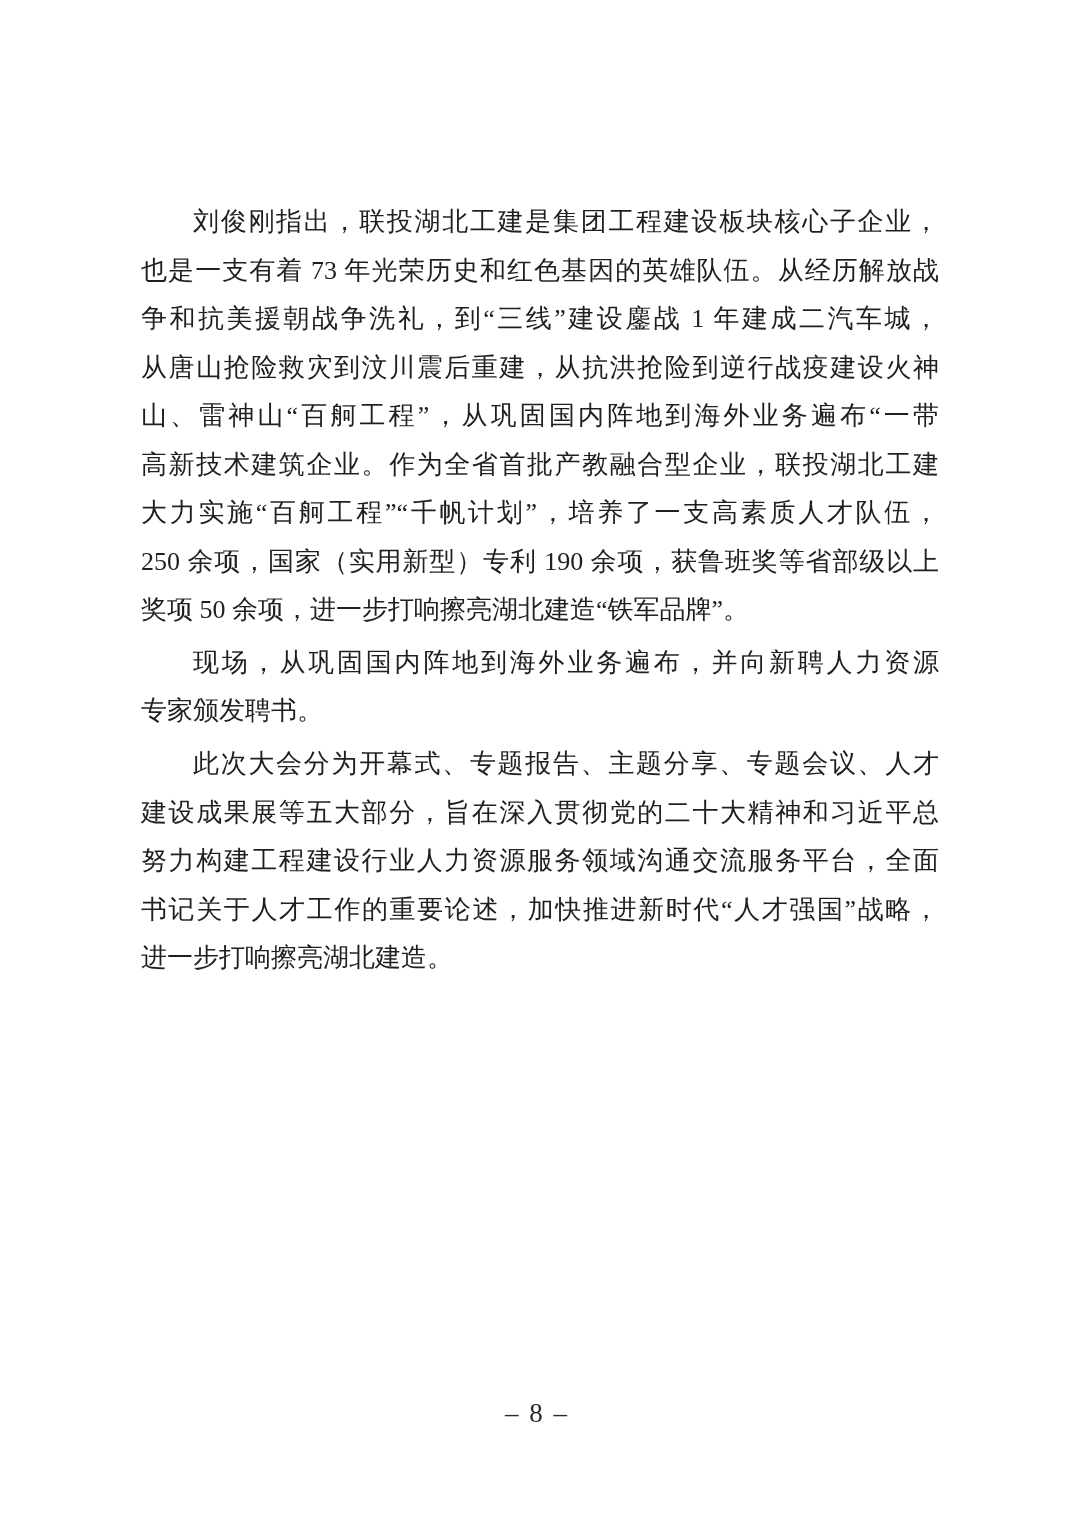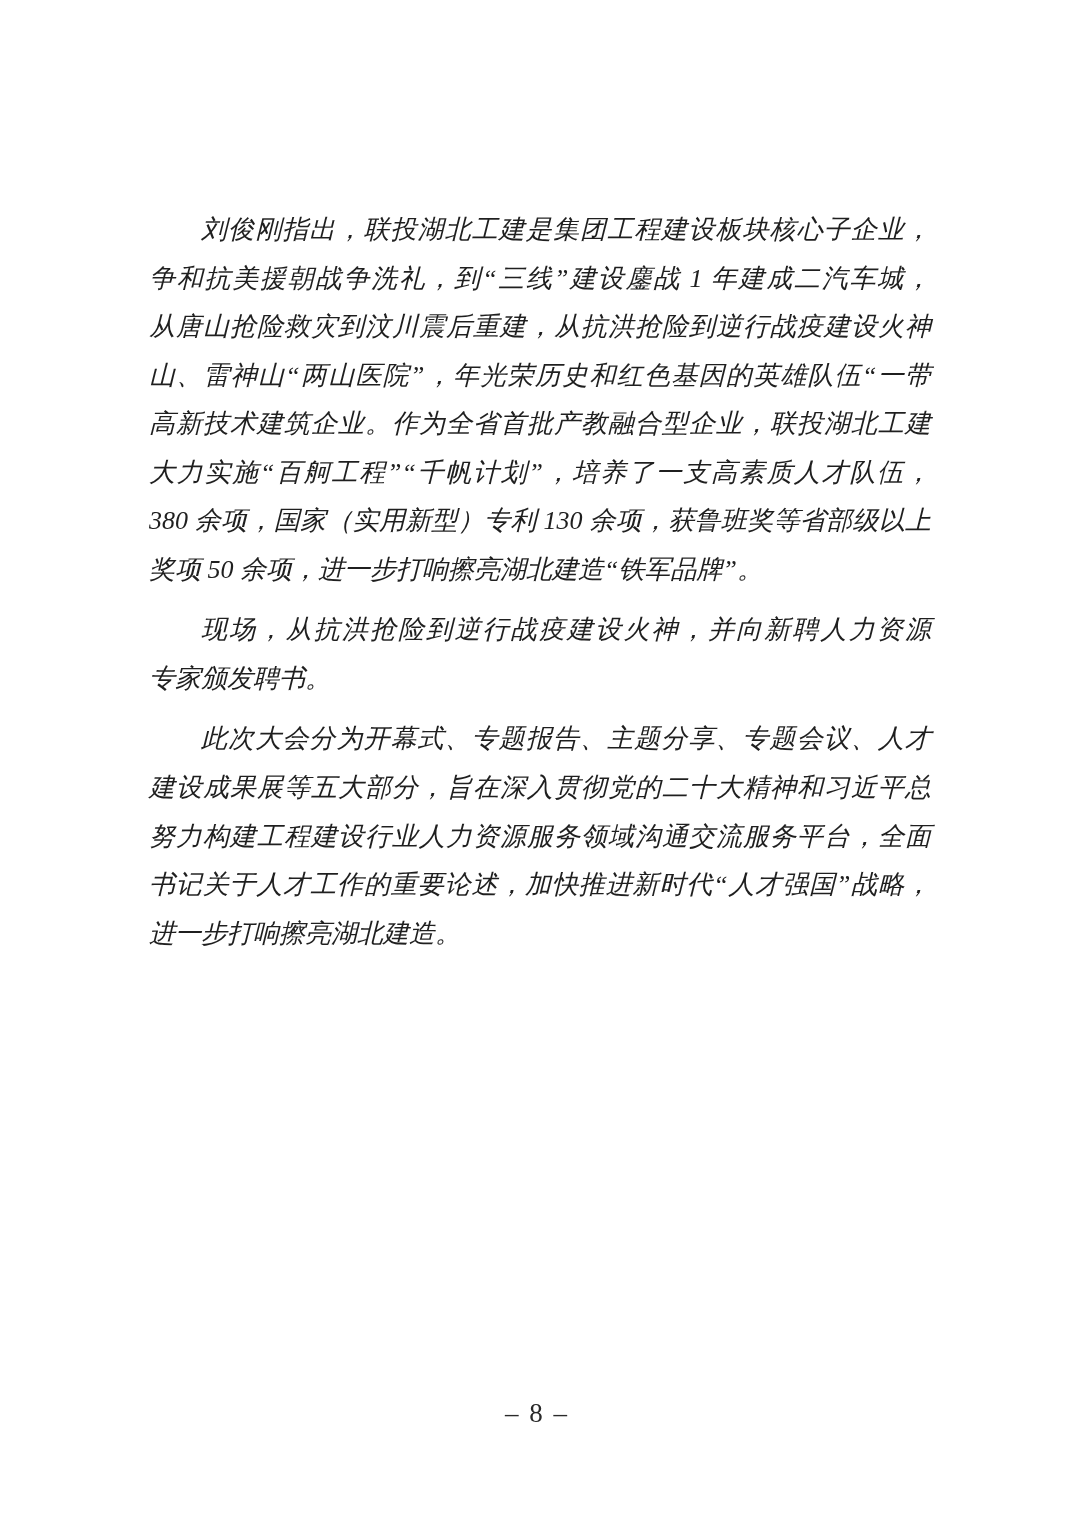--- a/index.html
+++ b/index.html
@@ -18,23 +18,22 @@
   }
   .text-body {
     position: absolute;
     left: 137px;
     top: 194px;
     width: 806px;
     font-size: 26px;
     color: #1f1f1f;
   }
   .paragraph {
-    margin: 12px;
+    margin: 4px;
     padding: 0;
-    font-style: italic;
   }
   .text-line {
     height: 48.55px;
     line-height: 48.55px;
     text-align: justify;
     text-align-last: justify;
     white-space: nowrap;
     overflow: visible;
   }
   .text-line.first {
@@ -55,30 +54,31 @@
     letter-spacing: 2px;
   }
 </style>
 </head>
 <body>
 
 <div class="page">
   <div class="text-body" style="color: rgb(31, 31, 31);">
       <div class="paragraph">
         <div class="text-line first">刘俊刚指出，联投湖北工建是集团工程建设板块核心子企业，</div>
+        <div class="text-line">也是一支有着 73 年光荣历史和红色基因的英雄队伍。从经历解放战</div>
         <div class="text-line">争和抗美援朝战争洗礼，到“三线”建设鏖战 1 年建成二汽车城，</div>
         <div class="text-line">从唐山抢险救灾到汶川震后重建，从抗洪抢险到逆行战疫建设火神</div>
-        <div class="text-line">山、雷神山“两山医院”，年光荣历史和红色基因的英雄队伍“一带</div>
+        <div class="text-line">山、雷神山“百舸工程”，从巩固国内阵地到海外业务遍布“一带</div>
         <div class="text-line">高新技术建筑企业。作为全省首批产教融合型企业，联投湖北工建</div>
         <div class="text-line">大力实施“百舸工程”“千帆计划”，培养了一支高素质人才队伍，</div>
-        <div class="text-line">380 余项，国家（实用新型）专利 130 余项，获鲁班奖等省部级以上</div>
+        <div class="text-line">250 余项，国家（实用新型）专利 190 余项，获鲁班奖等省部级以上</div>
         <div class="text-line plast">奖项 50 余项，进一步打响擦亮湖北建造“铁军品牌”。</div>
       </div>
       <div class="paragraph">
-        <div class="text-line first">现场，从抗洪抢险到逆行战疫建设火神，并向新聘人力资源</div>
+        <div class="text-line first">现场，从巩固国内阵地到海外业务遍布，并向新聘人力资源</div>
         <div class="text-line plast">专家颁发聘书。</div>
       </div>
       <div class="paragraph">
         <div class="text-line first">此次大会分为开幕式、专题报告、主题分享、专题会议、人才</div>
         <div class="text-line">建设成果展等五大部分，旨在深入贯彻党的二十大精神和习近平总</div>
         <div class="text-line">努力构建工程建设行业人力资源服务领域沟通交流服务平台，全面</div>
         <div class="text-line">书记关于人才工作的重要论述，加快推进新时代“人才强国”战略，</div>
         <div class="text-line plast">进一步打响擦亮湖北建造。</div>
       </div>
     </div>

